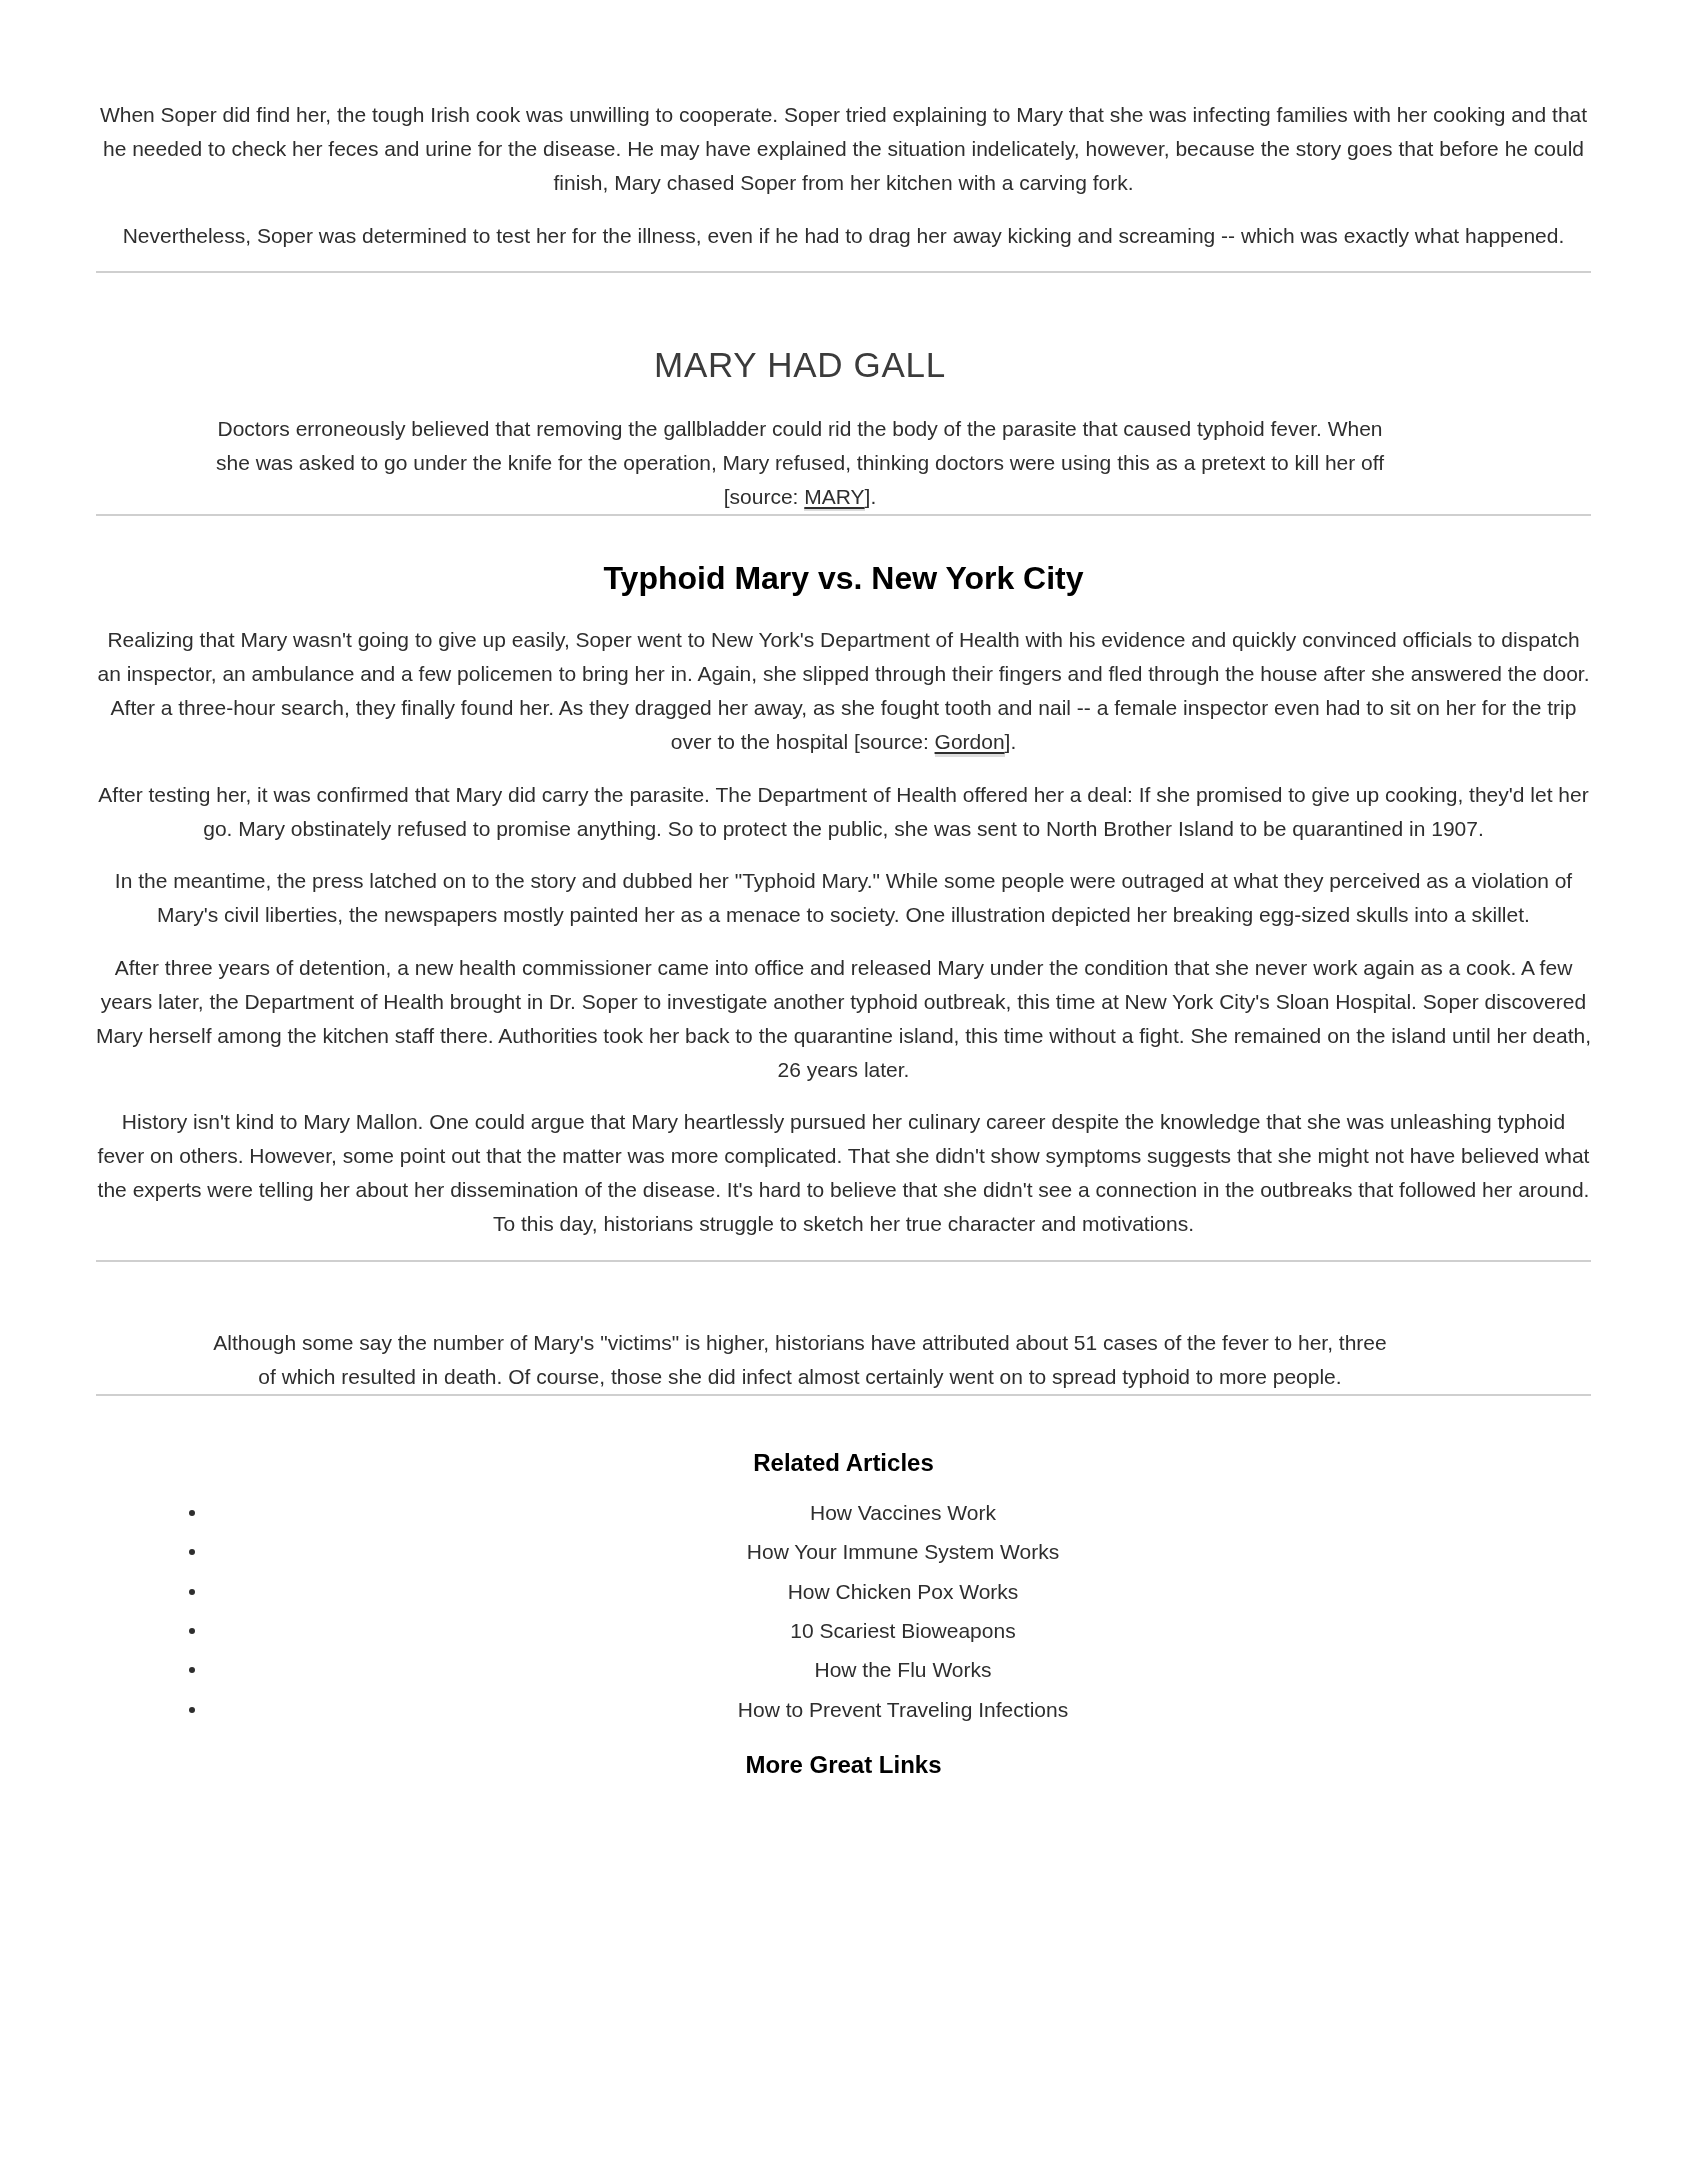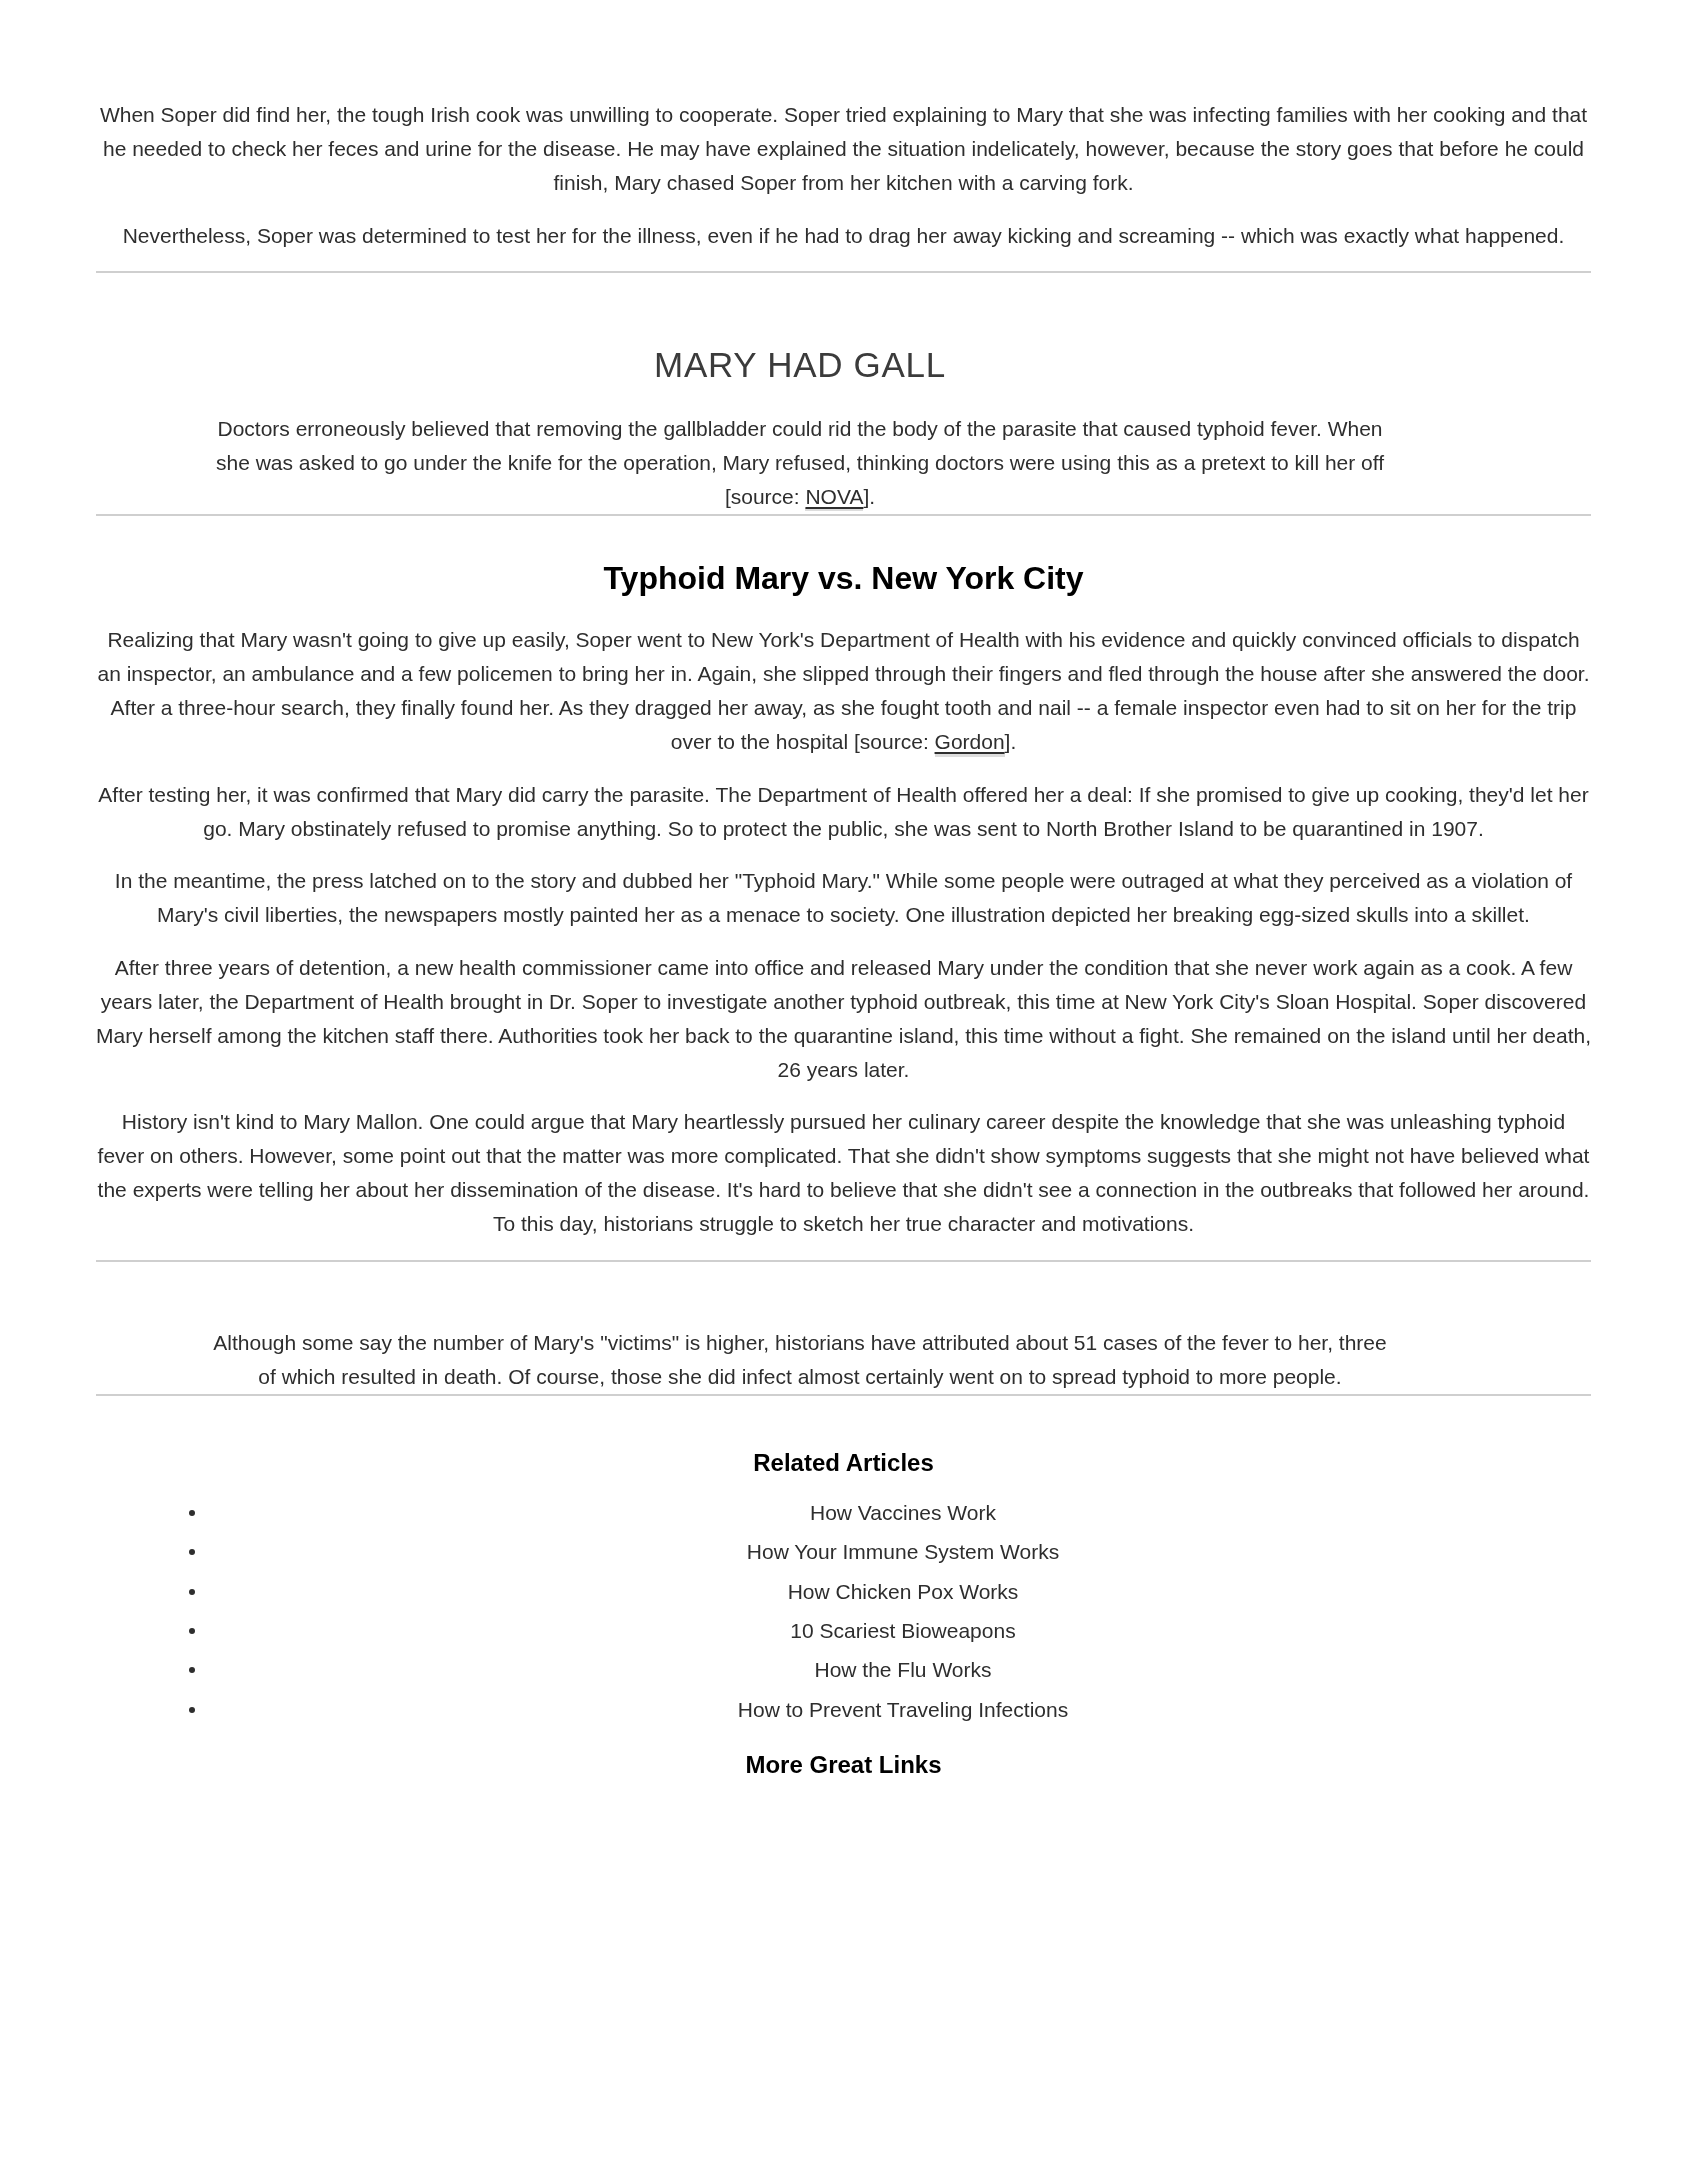--- a/index.html
+++ b/index.html
@@ -107,21 +107,21 @@
 <div class="page">
   <div class="content">
 
     <p class="body-text">When Soper did find her, the tough Irish cook was unwilling to cooperate. Soper tried explaining to Mary that she was infecting families with her cooking and that he needed to check her feces and urine for the disease. He may have explained the situation indelicately, however, because the story goes that before he could finish, Mary chased Soper from her kitchen with a carving fork.</p>
     <p class="body-text">Nevertheless, Soper was determined to test her for the illness, even if he had to drag her away kicking and screaming -- which was exactly what happened.</p>
 
     <hr class="divider hr-1">
 
     <div class="callout callout-1">
       <h3 class="callout-title">MARY HAD GALL</h3>
-      <p class="callout-text"><span>Doctors erroneously believed that removing the gallbladder could rid the body of the parasite that caused typhoid fever. When she was asked to go under the knife for the operation, Mary refused, thinking doctors were using this as a pretext to kill her off [source: </span><a class="inline-link">NOVA</a><span>].</span></p>
+      <p class="callout-text"><span>Doctors erroneously believed that removing the gallbladder could rid the body of the parasite that caused typhoid fever. When she was asked to go under the knife for the operation, Mary refused, thinking doctors were using this as a pretext to kill her off [source: </span><a class="inline-link">MARY</a><span>].</span></p>
     </div>
 
     <hr class="divider hr-2">
 
     <h2 class="section-heading">Typhoid Mary vs. New York City</h2>
 
     <p class="body-text"><span>Realizing that Mary wasn't going to give up easily, Soper went to New York's Department of Health with his evidence and quickly convinced officials to dispatch an inspector, an ambulance and a few policemen to bring her in. Again, she slipped through their fingers and fled through the house after she answered the door. After a three-hour search, they finally found her. As they dragged her away, as she fought tooth and nail -- a female inspector even had to sit on her for the trip over to the hospital [source: </span><a class="inline-link">Gordon</a><span>].</span></p>
     <p class="body-text">After testing her, it was confirmed that Mary did carry the parasite. The Department of Health offered her a deal: If she promised to give up cooking, they'd let her go. Mary obstinately refused to promise anything. So to protect the public, she was sent to North Brother Island to be quarantined in 1907.</p>
     <p class="body-text">In the meantime, the press latched on to the story and dubbed her "Typhoid Mary." While some people were outraged at what they perceived as a violation of Mary's civil liberties, the newspapers mostly painted her as a menace to society. One illustration depicted her breaking egg-sized skulls into a skillet.</p>
     <p class="body-text">After three years of detention, a new health commissioner came into office and released Mary under the condition that she never work again as a cook. A few years later, the Department of Health brought in Dr. Soper to investigate another typhoid outbreak, this time at New York City's Sloan Hospital. Soper discovered Mary herself among the kitchen staff there. Authorities took her back to the quarantine island, this time without a fight. She remained on the island until her death, 26 years later.</p>

